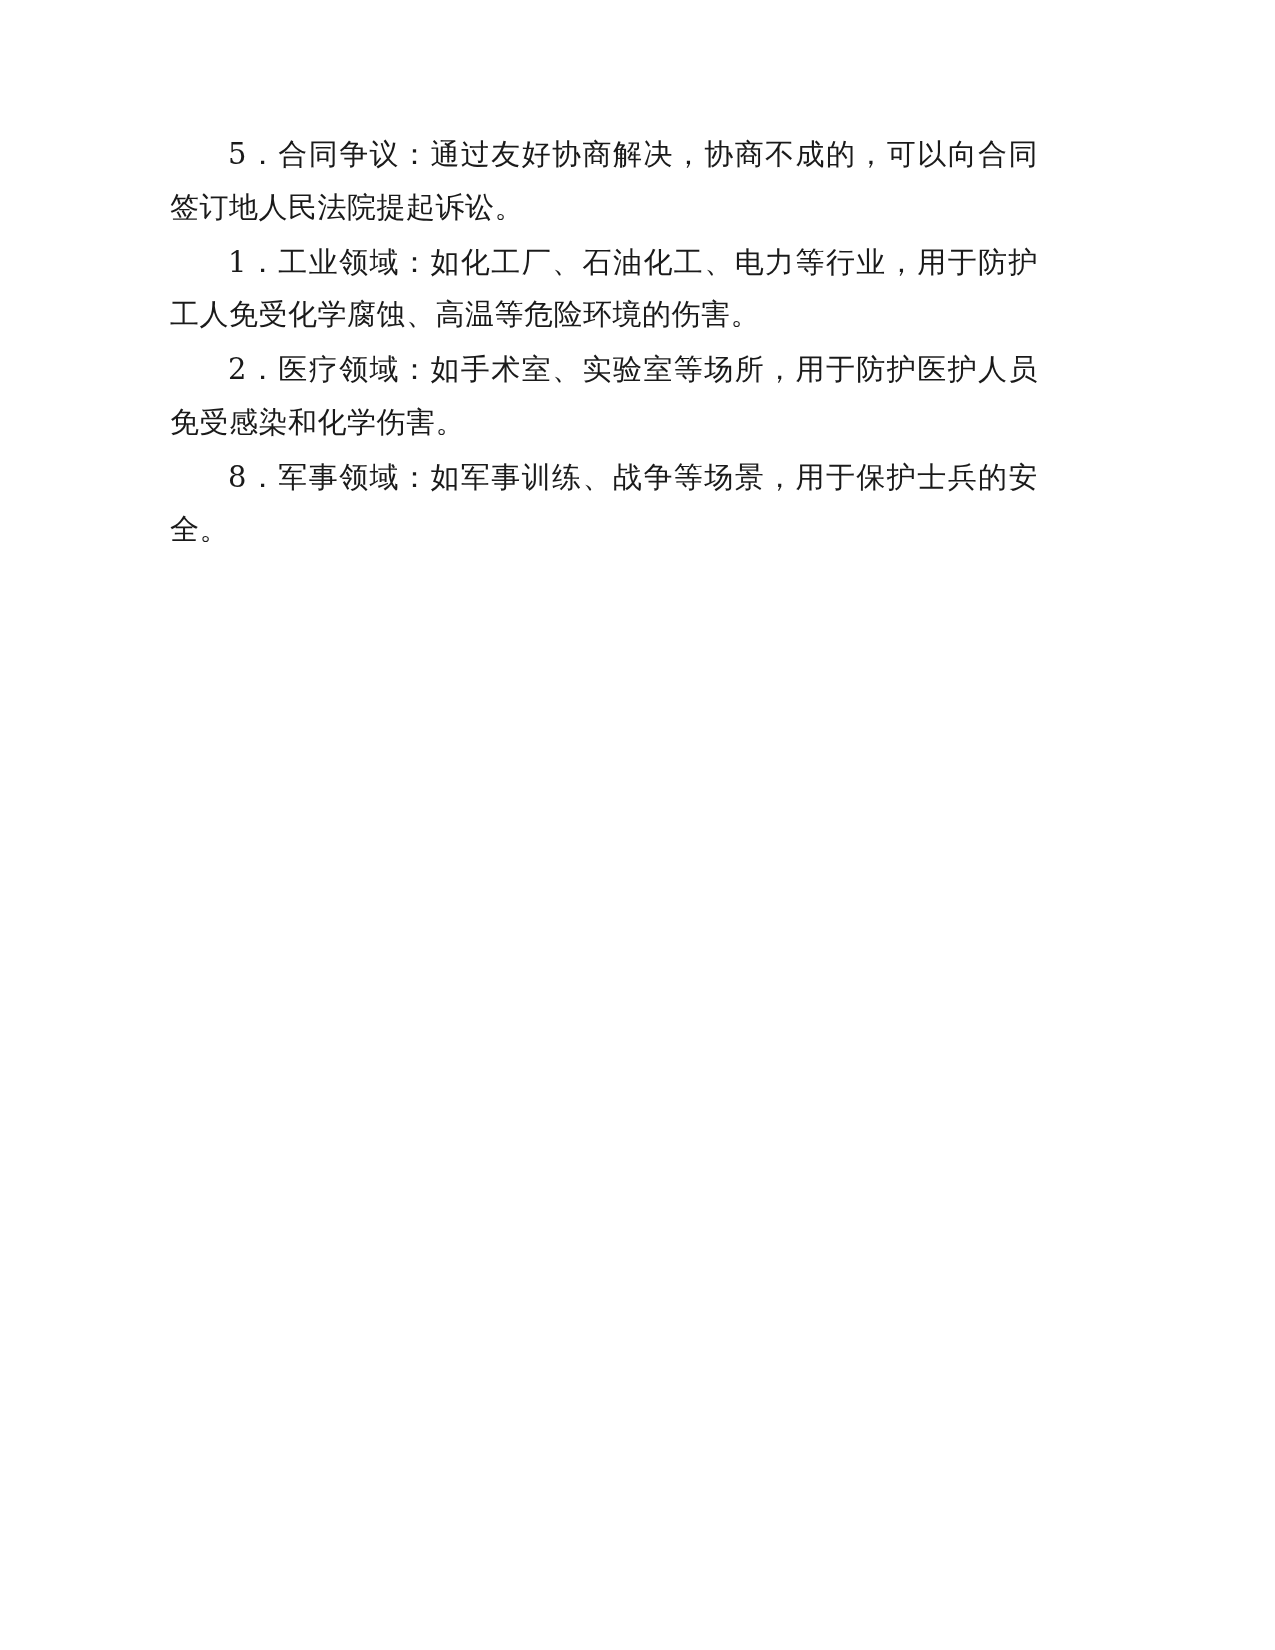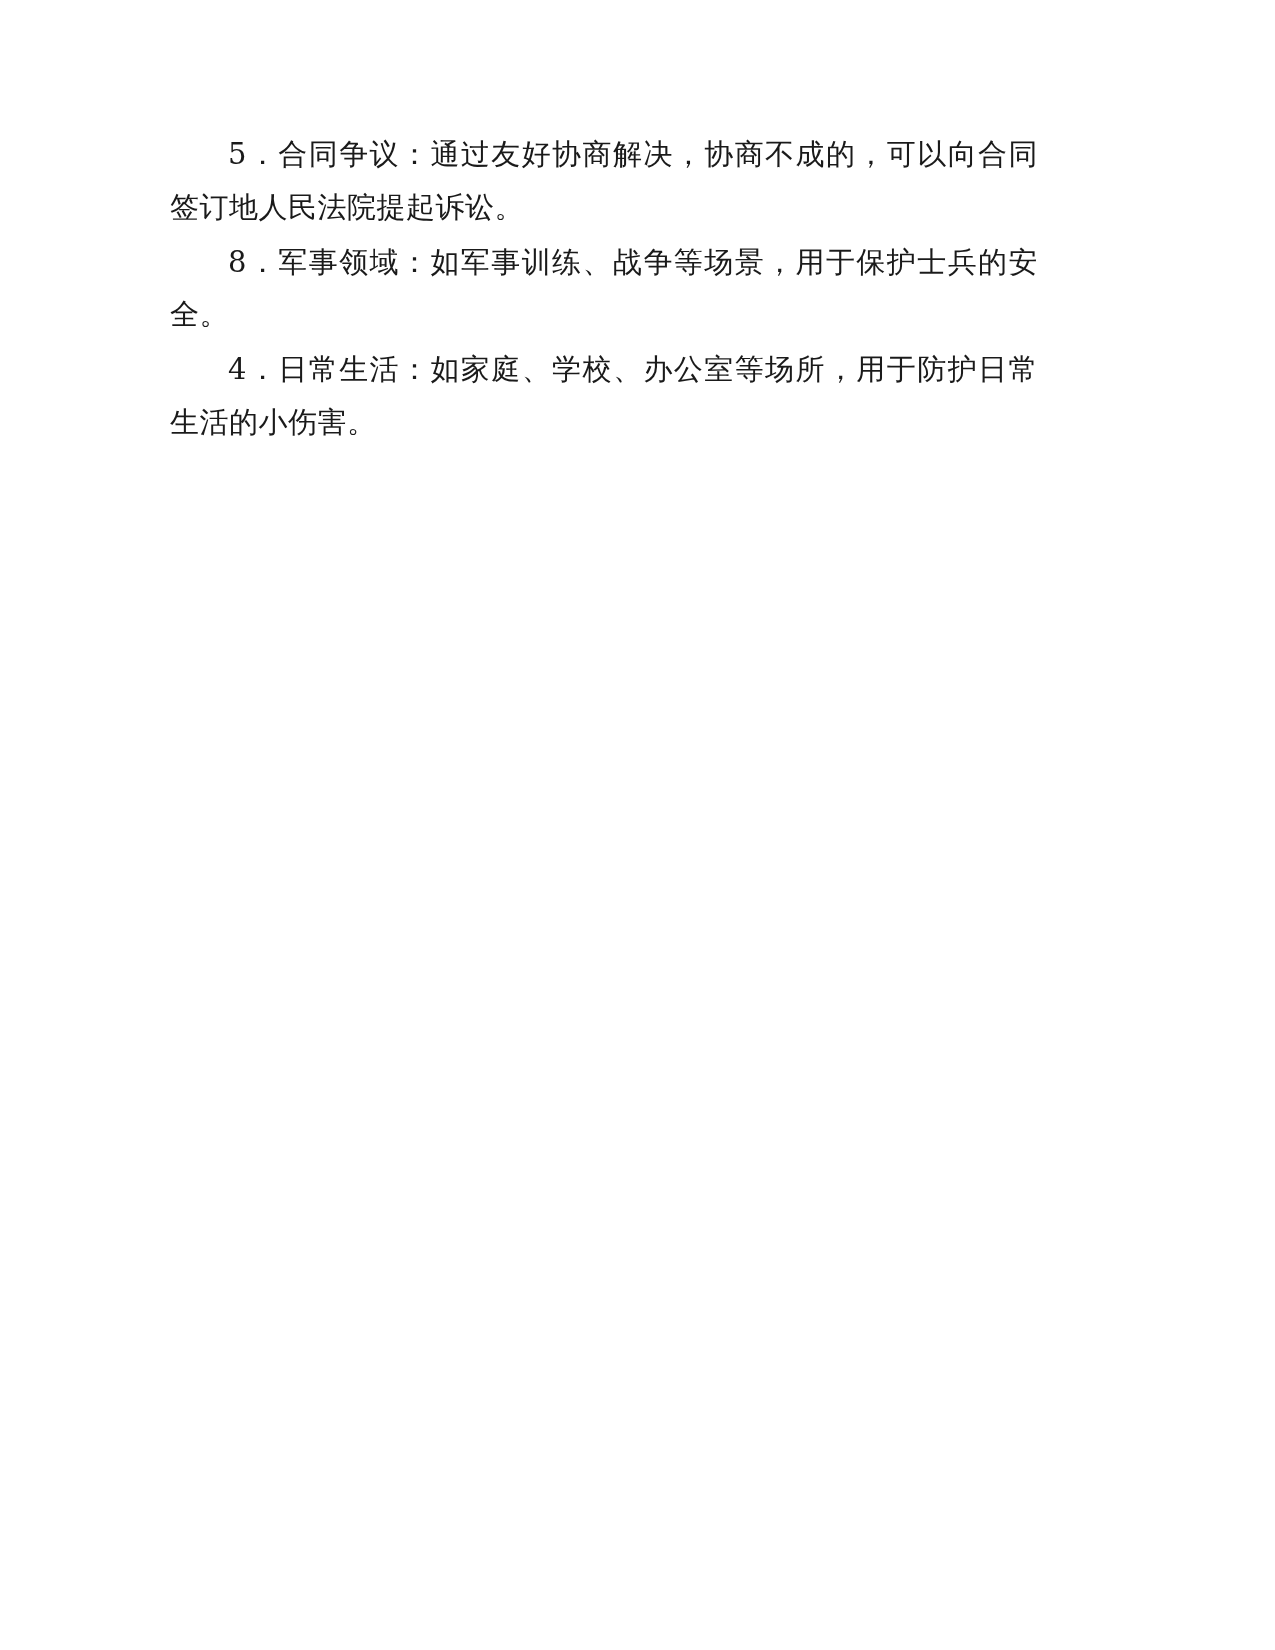--- a/index.html
+++ b/index.html
@@ -39,16 +39,17 @@
     font-weight: bold;
     letter-spacing: 1px;
   }
 </style>
 </head>
 <body>
 
 <div class="page">
   <div class="doc-body">
     <p class="para">5．合同争议：通过友好协商解决，协商不成的，可以向合同签订地人民法院提起诉讼。</p>
+    <p class="para">1．工业领域：如化工厂、石油化工、电力等行业，用于防护工人免受化学腐蚀、高温等危险环境的伤害。</p>
+    <p class="para">2．医疗领域：如手术室、实验室等场所，用于防护医护人员免受感染和化学伤害。</p>
     <p class="para">8．军事领域：如军事训练、战争等场景，用于保护士兵的安全。</p>
-    <p class="para">4．日常生活：如家庭、学校、办公室等场所，用于防护日常生活的小伤害。</p>
   </div>
 </div>
 
 </body></html>

